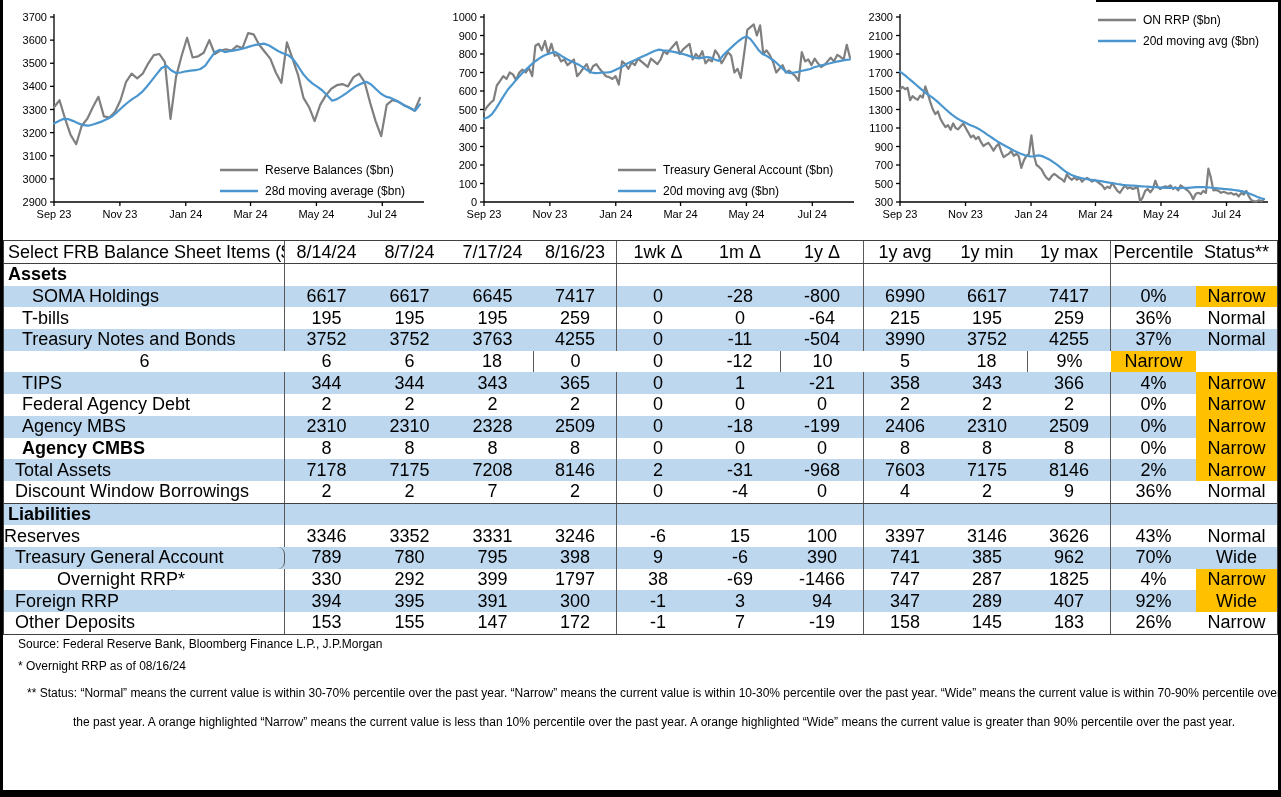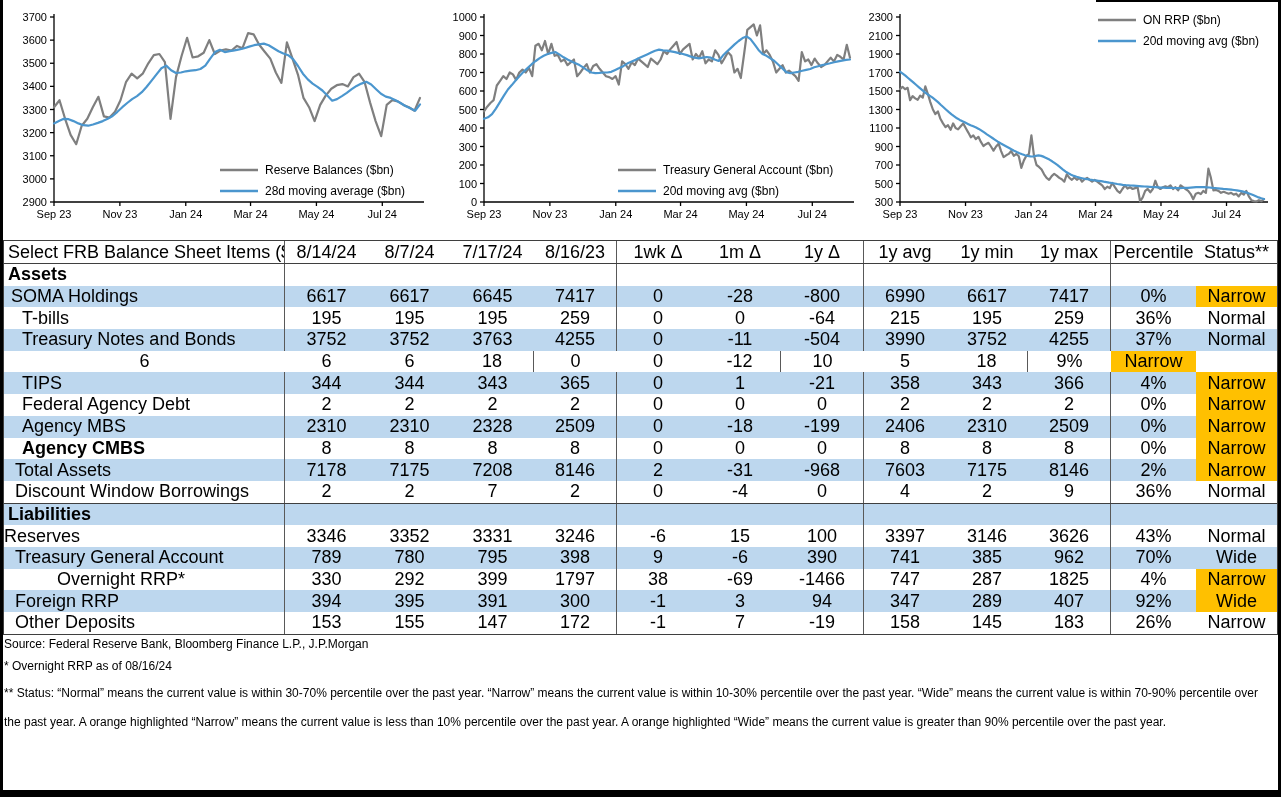--- a/index.html
+++ b/index.html
@@ -21,21 +21,21 @@
         height:21.7px;}
   .trow.header{height:22px;border-bottom:1.5px solid #3f3f3f;}
   .trow.shaded{background:#BDD7EE;}
   .trow.bt{border-top:1px solid #3f3f3f;}
   .c{display:flex;align-items:center;justify-content:center;white-space:nowrap;overflow:hidden;}
   .c.name{justify-content:flex-start;}
   .c.bold{font-weight:bold;}
   .c.divr{border-right:1px solid #595959;}
   .c.hl{background:#FFC000;}
 
-  .note{position:absolute;left:4px;font-size:12px;}
+  .note{position:absolute;left:18px;font-size:12px;text-align:center;}
   #source-line{top:637px;}
   #fn1{top:659px;}
   #fn2{top:679px;width:1272px;line-height:29px;}
 </style>
 </head>
 <body>
 
 <div class="page">
   <div class="chart" id="chart-0">
       <svg width="424" height="230" viewBox="0 0 424 230">
@@ -216,21 +216,21 @@
           <div class="c"></div>
           <div class="c"></div>
           <div class="c divr"></div>
           <div class="c"></div>
           <div class="c"></div>
           <div class="c divr"></div>
           <div class="c"></div>
           <div class="c"></div>
         </div>
         <div class="trow shaded">
-          <div class="c name divr" style="padding-left: 7px;">SOMA Holdings</div>
+          <div class="c name divr" style="padding-left: 28px;">SOMA Holdings</div>
           <div class="c">6617</div>
           <div class="c">6617</div>
           <div class="c">6645</div>
           <div class="c divr">7417</div>
           <div class="c">0</div>
           <div class="c">-28</div>
           <div class="c divr">-800</div>
           <div class="c">6990</div>
           <div class="c">6617</div>
           <div class="c divr">7417</div>
@@ -395,21 +395,21 @@
           <div class="c">-6</div>
           <div class="c">15</div>
           <div class="c divr">100</div>
           <div class="c">3397</div>
           <div class="c">3146</div>
           <div class="c divr">3626</div>
           <div class="c">43%</div>
           <div class="c">Normal</div>
         </div>
         <div class="trow shaded">
-          <div class="c name divr" style="padding-left: 11px;">Treasury General Account</div>
+          <div class="c name divr" style="padding-left: 11px; border-radius: 7px;">Treasury General Account</div>
           <div class="c">789</div>
           <div class="c">780</div>
           <div class="c">795</div>
           <div class="c divr">398</div>
           <div class="c">9</div>
           <div class="c">-6</div>
           <div class="c divr">390</div>
           <div class="c">741</div>
           <div class="c">385</div>
           <div class="c divr">962</div>

